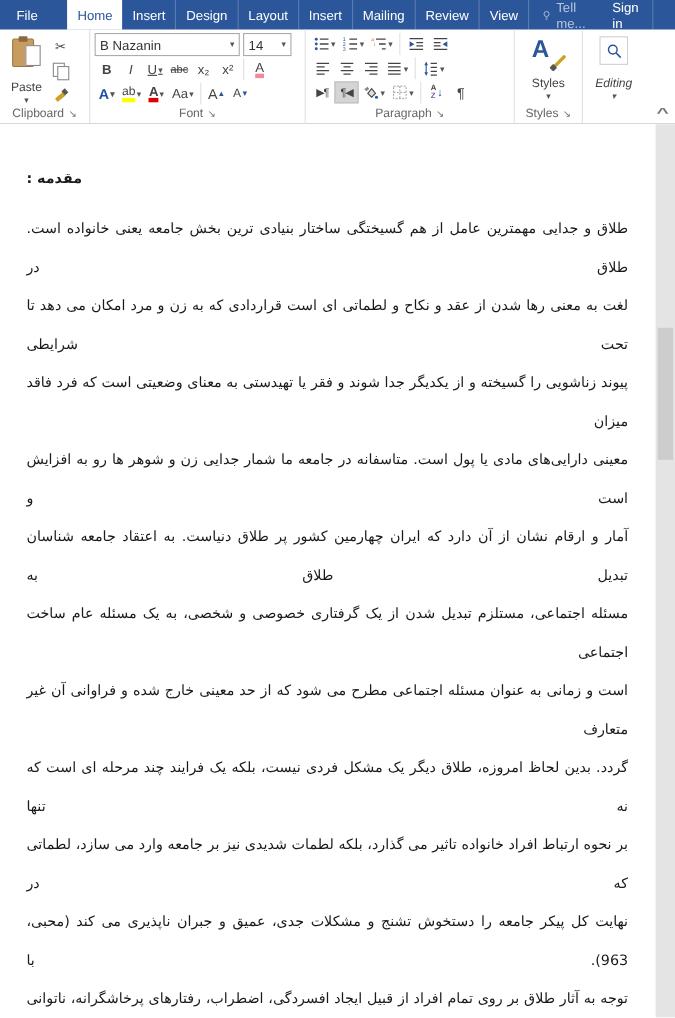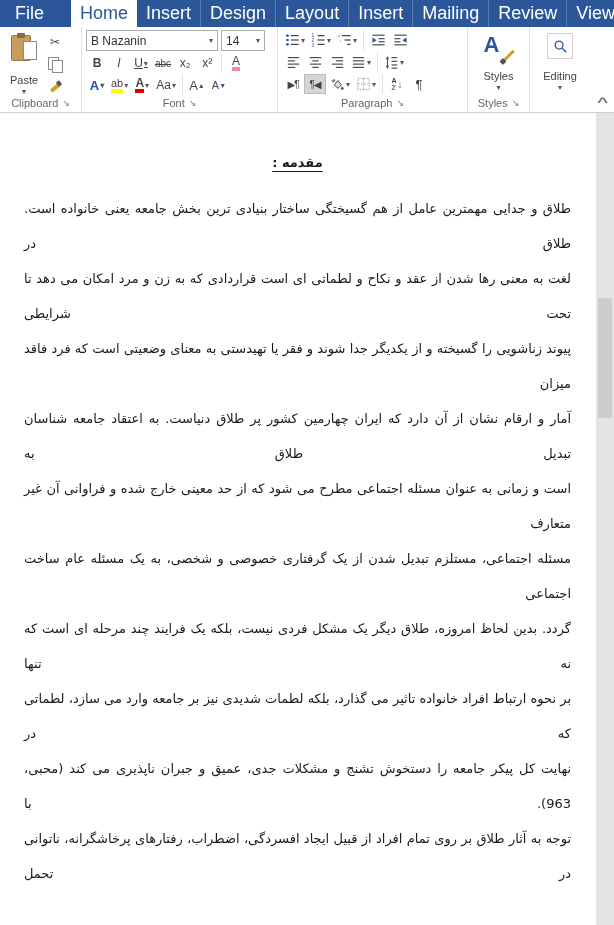--- a/index.html
+++ b/index.html
@@ -1,21 +1,21 @@
 <!DOCTYPE html>
 <html><head>
 <meta charset="utf-8">
 <style>
   * { margin:0; padding:0; box-sizing:border-box; }
   html,body { width:614px; height:925px; overflow:hidden; background:#fff;
     font-family:"Liberation Sans", sans-serif; }
 
   
   .tabrow { height:27px; background:#2b579a; display:flex; align-items:stretch;
-    color:#fff; font-size:18px; }
+    color:#fff; font-size:12px; }
   .tab { display:flex; align-items:center; padding:0 9px; cursor:default;
     border-right:1px solid rgba(255,255,255,.22); white-space:nowrap; }
   .tab.file { padding:0 15px; border-right:none; margin-right:12px; }
   .tab.active { background:#fff; color:#2b579a; border-right:none; }
   .tellme { display:flex; align-items:center; gap:5px; color:#b7c4de; padding:0 8px; margin-left:4px;}
   .tabrow .spacer { flex:1; }
   .signin { display:flex; align-items:center; padding:0 12px; }
   .share { display:flex; align-items:center; gap:6px; padding:0 12px; border-left:1px solid rgba(255,255,255,.22); }
   .bulb-svg, .person-svg { display:block; }
 
@@ -84,21 +84,21 @@
   .painter::after { content:""; position:absolute; left:8px; top:1px; width:4px; height:5px;
     background:#555; transform:rotate(-40deg); }
 
   
   .docarea { position:relative; height:812px; background:#fff; }
   .scrollbar { position:absolute; right:0; top:0; width:18px; height:100%; background:#e4e4e4; }
   .scrollbar .thumb { position:absolute; left:2px; width:14px; top:185px; height:120px; background:#cdcdcd; }
   .page { position:absolute; left:0; top:0; width:596px; height:100%; background:#fff;
     padding:42px 25px 0 24px; }
   .doc-text { direction:rtl; font-family:"DejaVu Sans", sans-serif; color:#1a1a1a; }
-  .doc-heading { text-align:center; font-size:13px; text-decoration:underline;
+  .doc-heading { text-align:left; font-size:13px; 
     text-underline-offset:4px; margin-bottom:21px; font-weight:bold; }
   .line { font-size:13px; line-height:35px; text-align:justify; text-align-last:justify;
     white-space:normal; }
   svg.ic { display:block; }
 </style>
 </head>
 <body>
 
 <div class="tabrow">
   <div style="display:flex;align-items:stretch;">
@@ -418,21 +418,21 @@
         <div class="dd">▾</div>
       </div>
     </div>
     <div class="group-label">
       <span>Styles</span>
       <span class="launcher">↘</span>
     </div>
   </div>
 
   <div class="group" style="width:58px;border-right:none;">
-    <div class="group-content" style="justify-content:flex-end;">
+    <div class="group-content" style="justify-content:flex-start;font-style:italic;">
       <div class="bigbtn">
         <div class="edit-iconbox">
           <svg class="ic" width="15" height="15" viewBox="0 0 16 16">
               <circle cx="6.5" cy="6.5" r="4.2" fill="none" stroke="#2b579a" stroke-width="1.4"></circle>
               <line x1="9.8" y1="9.8" x2="14.2" y2="14.2" stroke="#2b579a" stroke-width="1.6"></line>
             </svg>
         </div>
         <div class="blabel">Editing</div>
         <div class="dd">▾</div>
       </div>
@@ -445,23 +445,24 @@
 
 <div class="docarea">
   <div class="page">
     <div class="doc-text">
       <div class="doc-heading">مقدمه :</div>
       <div>
           <div class="para">
             <div class="line">طلاق و جدایی مهمترین عامل از هم گسیختگی ساختار بنیادی ترین بخش جامعه یعنی خانواده است. طلاق در</div>
             <div class="line">لغت به معنی رها شدن از عقد و نکاح و لطماتی ای است قراردادی که به زن و مرد امکان می دهد تا تحت شرایطی</div>
             <div class="line">پیوند زناشویی را گسیخته و از یکدیگر جدا شوند و فقر یا تهیدستی به معنای وضعیتی است که فرد فاقد میزان</div>
+            <div class="line">معینی دارایی‌های مادی یا پول است.   متاسفانه در جامعه ما شمار جدایی زن و شوهر ها رو به افزایش است و</div>
             <div class="line">آمار و ارقام نشان از آن دارد که ایران چهارمین کشور پر طلاق دنیاست. به اعتقاد جامعه شناسان تبدیل طلاق به</div>
+            <div class="line">مسئله اجتماعی، مستلزم تبدیل شدن از یک گرفتاری خصوصی و شخصی، به یک مسئله عام ساخت اجتماعی</div>
             <div class="line">است و زمانی به عنوان مسئله اجتماعی مطرح می شود که از حد معینی خارج شده و فراوانی آن غیر متعارف</div>
-            <div class="line">مسئله اجتماعی، مستلزم تبدیل شدن از یک گرفتاری خصوصی و شخصی، به یک مسئله عام ساخت اجتماعی</div>
             <div class="line">گردد. بدین لحاظ امروزه، طلاق دیگر یک مشکل فردی نیست، بلکه یک فرایند چند مرحله ای است که نه تنها</div>
             <div class="line">بر نحوه ارتباط افراد خانواده تاثیر می گذارد، بلکه لطمات شدیدی نیز بر جامعه وارد می سازد، لطماتی که در</div>
             <div class="line">نهایت کل پیکر جامعه را دستخوش تشنج و مشکلات جدی، عمیق و جبران ناپذیری می کند (محبی، 963). با</div>
             <div class="line">توجه به آثار طلاق بر روی تمام افراد از قبیل ایجاد افسردگی، اضطراب، رفتارهای پرخاشگرانه، ناتوانی در تحمل</div>
           </div>
         </div>
 
     </div>
   </div>
   <div class="scrollbar">

